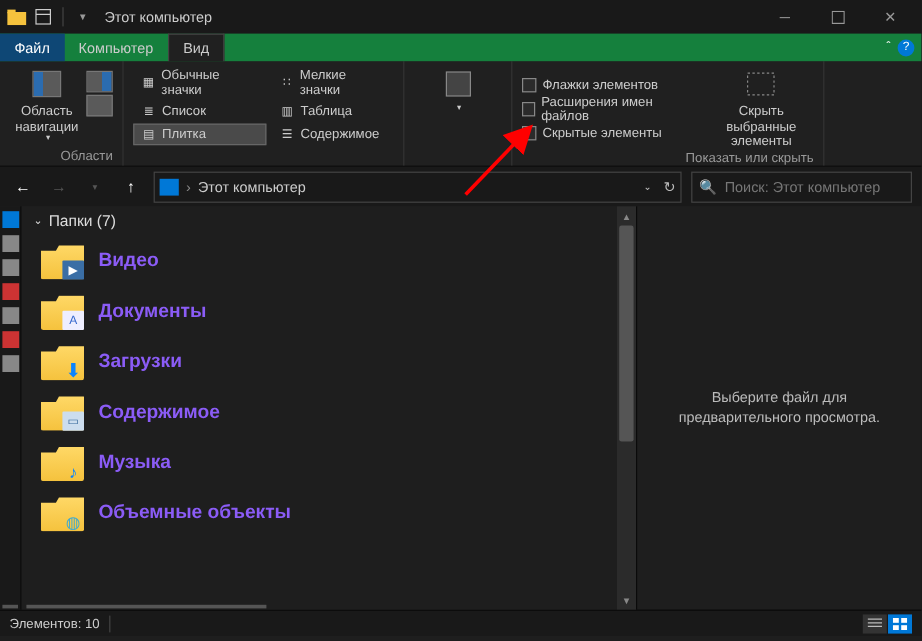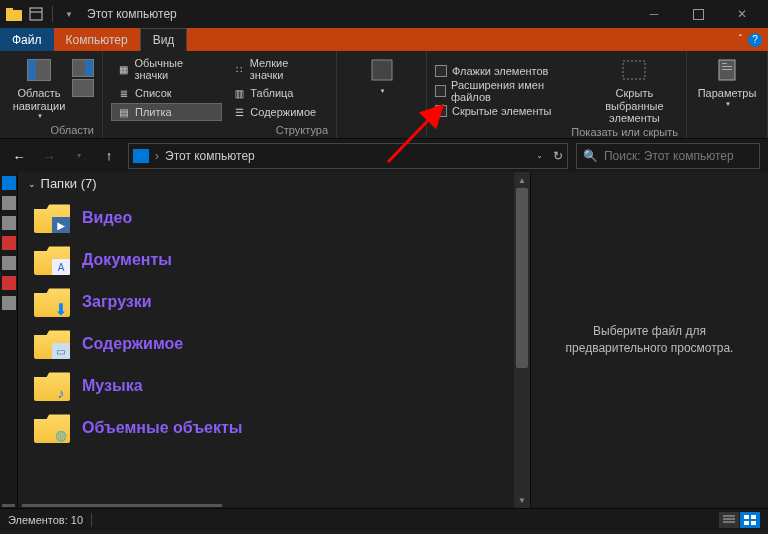--- a/index.html
+++ b/index.html
@@ -8,21 +8,21 @@
 
 .titlebar { height: 28px; background: #191919; display: flex; align-items: center; padding: 0 4px; }
 .titlebar .qat { display: flex; gap: 2px; align-items: center; }
 .qat .icon { width: 20px; height: 20px; display: flex; align-items: center; justify-content: center; }
 .tb-sep { width: 1px; height: 16px; background: #444; margin: 0 4px; }
 .titlebar .title { margin-left: 8px; font-size: 12px; color: #ccc; }
 .titlebar .winbtns { margin-left: auto; display: flex; }
 .winbtn { width: 44px; height: 28px; display: flex; align-items: center; justify-content: center; color: #999; }
 
 
-.tabs { height: 23px; background: #c2410c; display: flex; align-items: stretch; position: relative; }
+.tabs { height: 23px; background: #15803d; display: flex; align-items: stretch; position: relative; }
 .tab { padding: 3px 12px; font-size: 12px; color: #ccc; display: flex; align-items: center; }
 .tab.file { background: #0e4775; color: #fff; }
 .tab.active { background: #202020; border-top: 1px solid #444; border-left: 1px solid #444; border-right: 1px solid #444; }
 .tabs .help { margin-left: auto; display: flex; align-items: center; padding-right: 6px; gap: 6px; }
 .help .chev { color: #fff; font-size: 10px; }
 .help .q { width: 14px; height: 14px; border-radius: 50%; background: #0078d7; color: #fff; font-size: 10px; display: flex; align-items: center; justify-content: center; }
 
 
 .ribbon { height: 88px; background: #202020; display: flex; border-bottom: 1px solid #0a0a0a; }
 .group { border-right: 1px solid #333; padding: 4px 8px 2px; display: flex; flex-direction: column; }
@@ -168,21 +168,20 @@
         <div class="iconbtn">
             <span class="glyph">▥</span>
             <span>Таблица</span>
           </div>
         <div class="iconbtn">
             <span class="glyph">☰</span>
             <span>Содержимое</span>
           </div>
       </div>
     </div>
-    <div class="label">Структура</div>
   </div>
 
   <div class="group g3" style="width:90px">
     <div class="body" style="justify-content:center;width:100%">
       <div class="bigbtn" style="width:82px">
         <div class="ic">
             <svg width="24" height="24">
               <rect x="2" y="2" width="20" height="20" fill="#444" stroke="#888"></rect>
             </svg>
           </div>
@@ -213,37 +212,20 @@
             <svg width="26" height="22">
               <rect x="2" y="2" width="22" height="18" fill="none" stroke="#888" stroke-dasharray="2 2"></rect>
             </svg>
           </div>
         <span>Скрыть выбранные элементы</span>
       </div>
     </div>
     <div class="label">Показать или скрыть</div>
   </div>
 
-  <div class="group g5">
-    <div class="body" style="justify-content:center">
-      <div class="bigbtn" style="width:64px">
-        <div class="ic">
-            <svg width="22" height="22">
-              <rect x="3" y="1" width="16" height="20" fill="#555" stroke="#aaa"></rect>
-              <rect x="6" y="4" width="5" height="1" fill="#aaa"></rect>
-              <rect x="6" y="7" width="10" height="1" fill="#aaa"></rect>
-              <rect x="6" y="10" width="10" height="1" fill="#aaa"></rect>
-            </svg>
-          </div>
-        <span>Параметры</span>
-          <span class="drop">▾</span>
-      </div>
-    </div>
-    <div class="label">&nbsp;</div>
-  </div>
 </div>
 
 <div class="navbar">
   <div class="navbtn">←</div>
   <div class="navbtn dis">→</div>
   <div class="navbtn dis" style="font-size:8px">▾</div>
   <div class="navbtn">↑</div>
   <div class="addr">
     <span class="pc"></span>
     <span style="color:#888">›</span>

